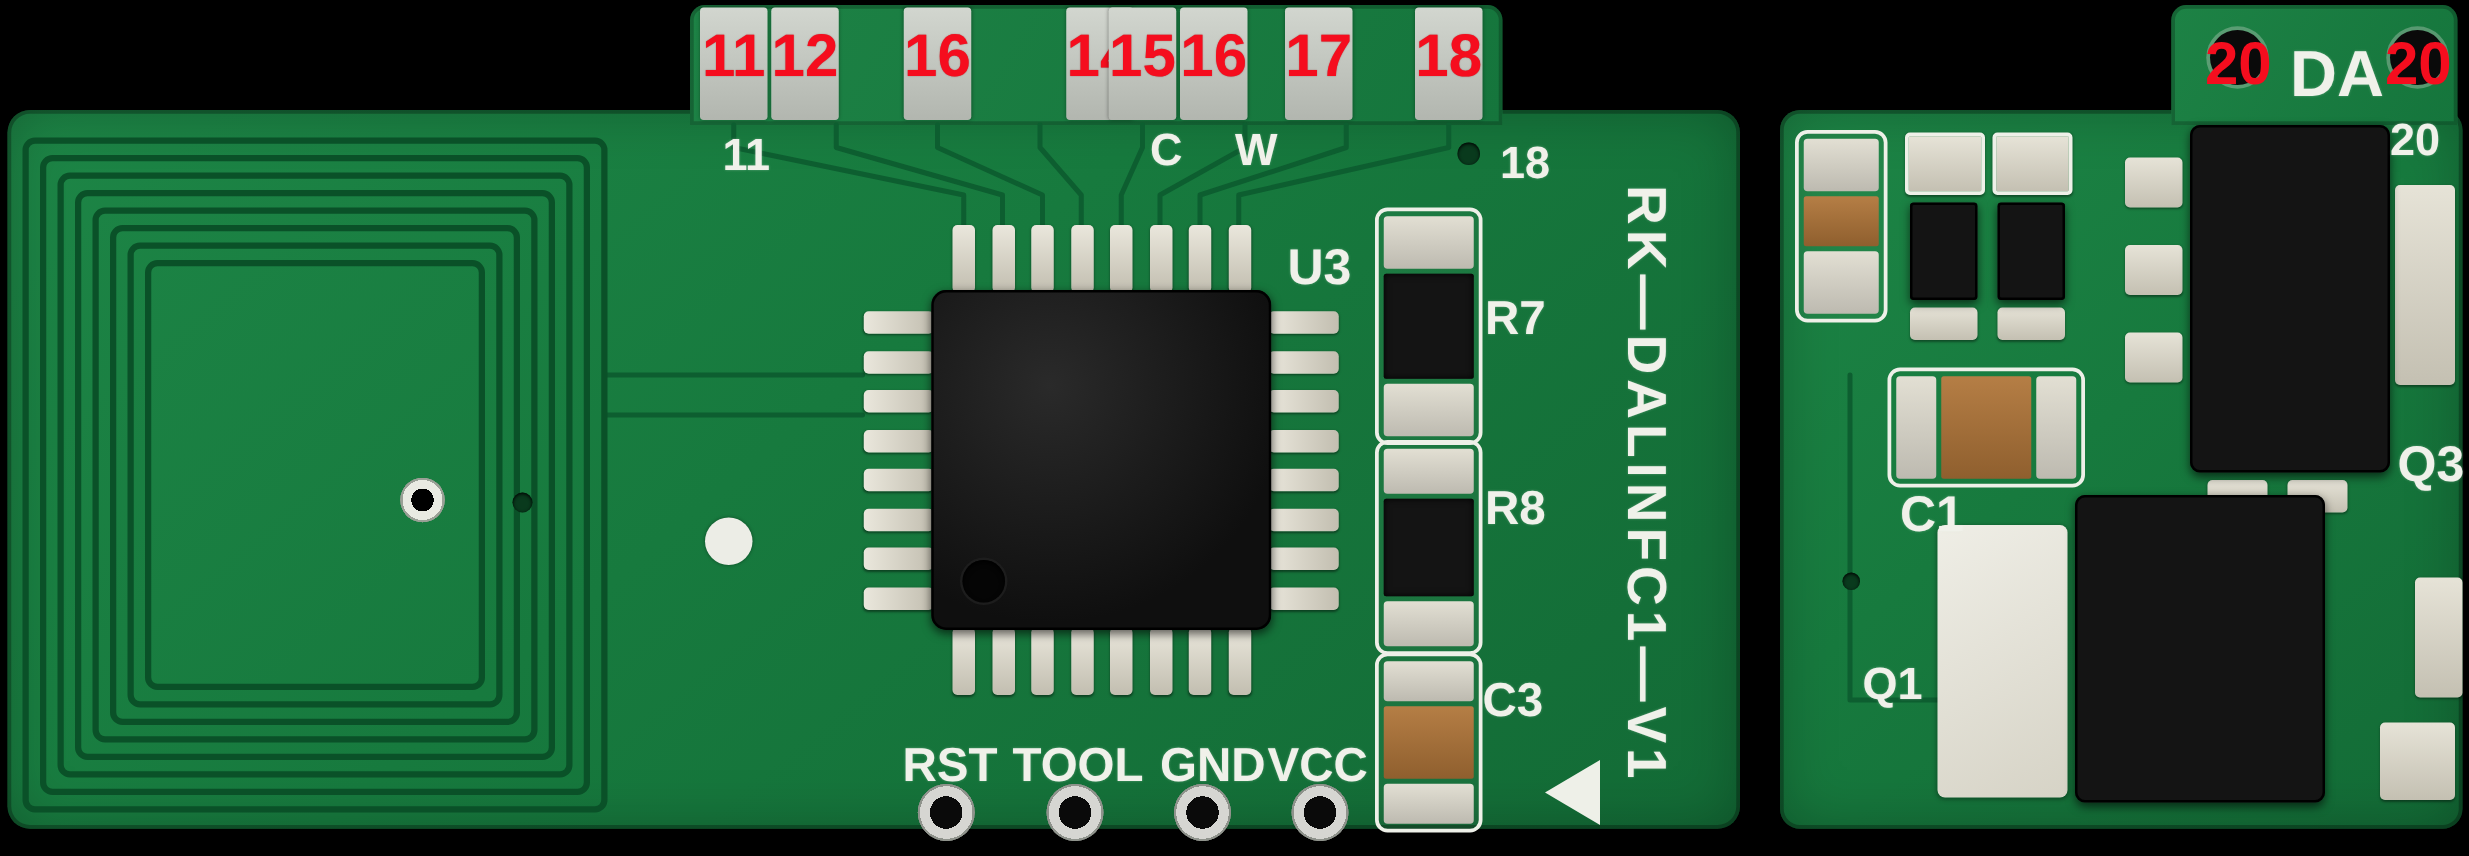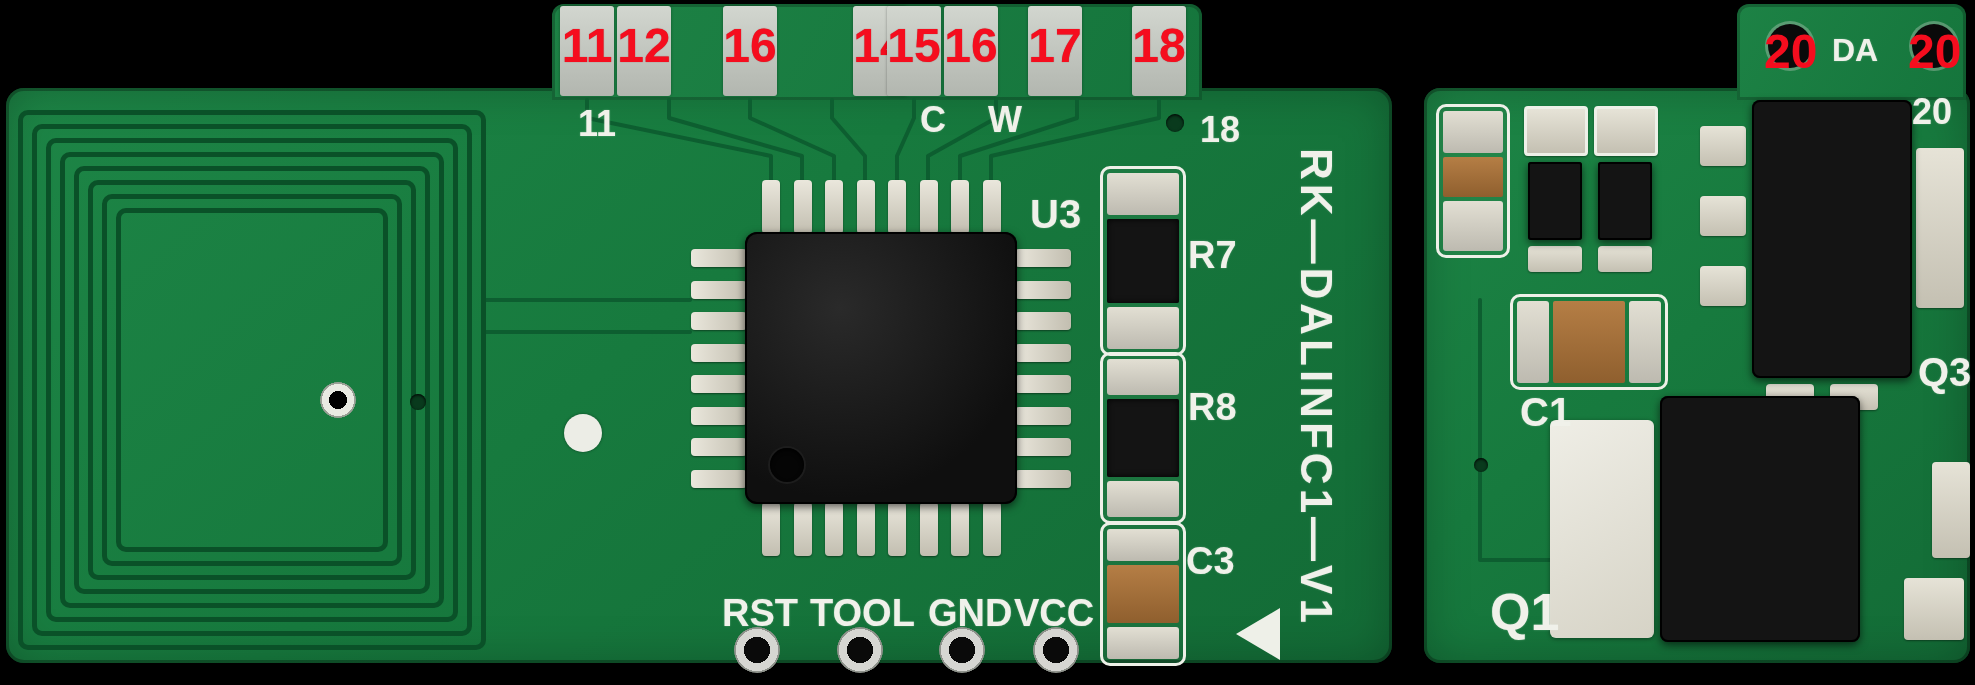--- a/index.html
+++ b/index.html
@@ -266,18 +266,18 @@
   <span class="silk" style="left:1030px;top:194px;font-size:40px">U3</span>
   <span class="silk" style="left:1188px;top:236px;font-size:38px">R7</span>
   <span class="silk" style="left:1188px;top:388px;font-size:38px">R8</span>
   <span class="silk" style="left:1186px;top:542px;font-size:38px">C3</span>
   <span class="silk" style="left:722px;top:594px;font-size:38px">RST</span>
   <span class="silk" style="left:810px;top:594px;font-size:38px">TOOL</span>
   <span class="silk" style="left:928px;top:594px;font-size:38px">GND</span>
   <span class="silk" style="left:1014px;top:594px;font-size:38px">VCC</span>
   <span class="silk silk-vert" style="left:1294px;top:148px;font-size:44px">RK—DALINFC1—V1</span>
   <span class="silk" style="left:1520px;top:392px;font-size:40px">C1</span>
-  <span class="silk" style="left:1490px;top:586px;font-size:52px">Q1</span>
+  <span class="silk" style="left:1490px;top:529px;font-size:36px">Q1</span>
   <span class="silk" style="left:1918px;top:352px;font-size:40px">Q3</span>
-  <span class="silk" style="left:1832px;top:34px;font-size:32px;z-index:9">DA</span>
+  <span class="silk" style="left:1832px;top:34px;font-size:52px;z-index:9">DA</span>
   <span class="silk" style="left:1912px;top:94px;font-size:36px">20</span>
 
 </div>
 
 </body></html>

